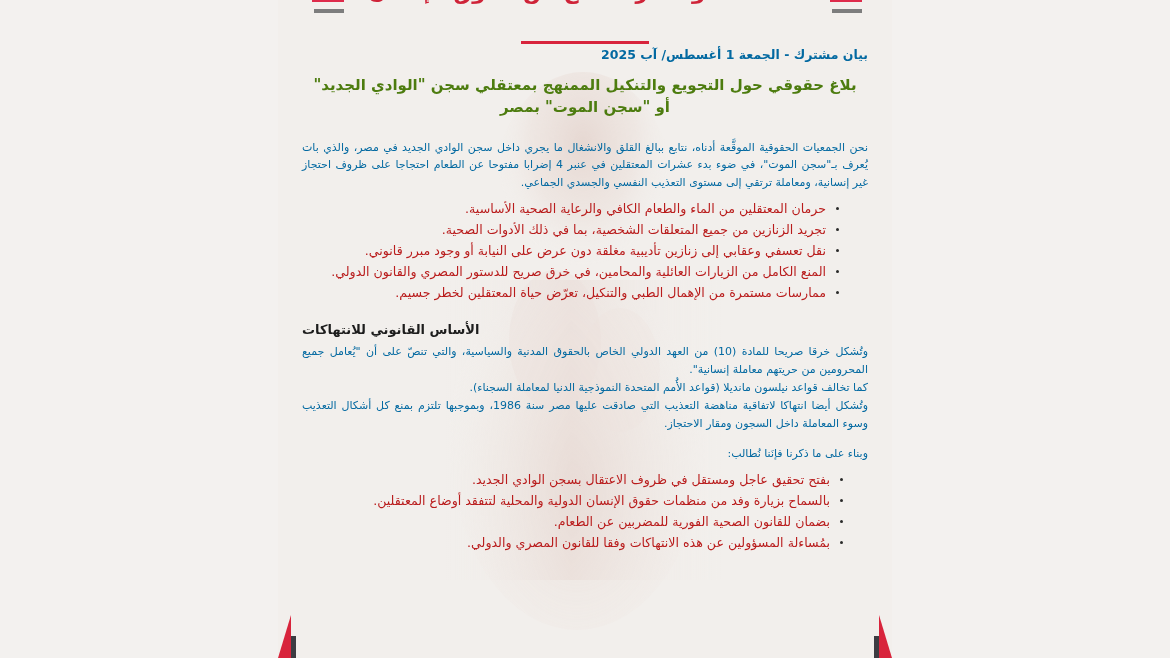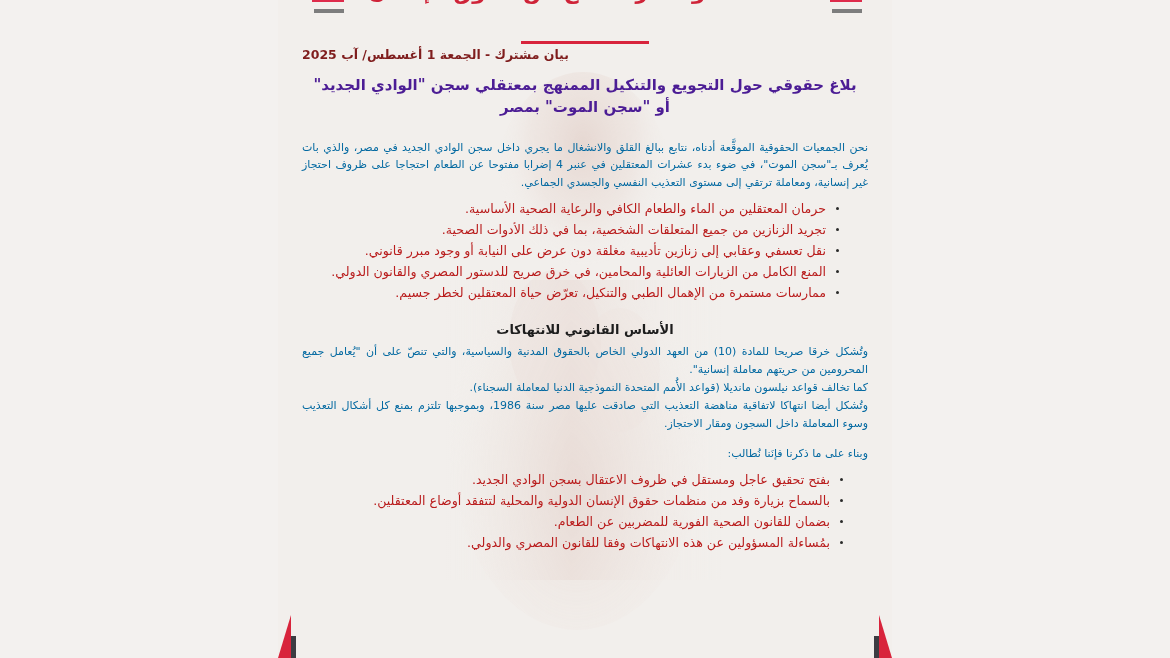--- a/index.html
+++ b/index.html
@@ -89,33 +89,33 @@
   }
 
   .rule-red {
     width: 128px;
     height: 2.5px;
     background: #d8243c;
     margin: 1px auto 3px auto;
   }
 
   .dateline {
-    text-align: left;
+    text-align: right;
     font-size: 12.5px;
     font-weight: bold;
-    color: #7f1d1d;
+    color: #0369a1;
     margin: 0 0 12px 0;
     letter-spacing: 0;
   }
 
   .doc-title {
     text-align: center;
     font-size: 15px;
     font-weight: bold;
-    color: #4c1d95;
+    color: #4d7c0f;
     line-height: 1.5;
     margin: 0 10px 20px 10px;
   }
 
   
   .para {
     font-size: 11px;
     line-height: 1.62;
     color: #0369a1;
     text-align: justify;
@@ -156,21 +156,21 @@
   ul.bullets.indent > li { padding-right: 16px; }
 
   .list-wrap-right { margin-right: 26px; }
   .list-wrap-demands { margin-right: 22px; }
 
   
   .section-head {
     font-size: 13px;
     font-weight: bold;
     color: #1d1d1d;
-    text-align: center;
+    text-align: left;
     margin: 0 0 6px 0;
   }
 
   
   .corner-tri {
     position: absolute;
     bottom: 0;
     width: 0;
     height: 0;
     z-index: 3;

